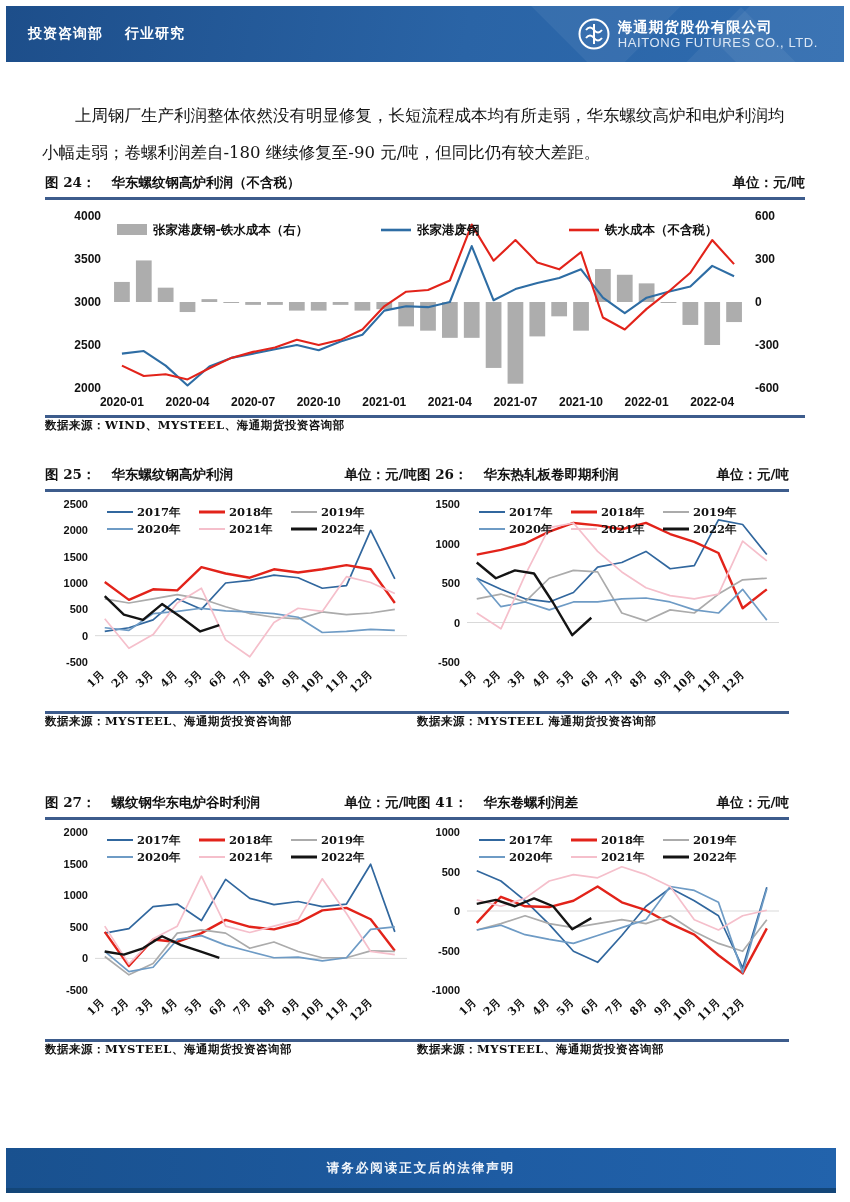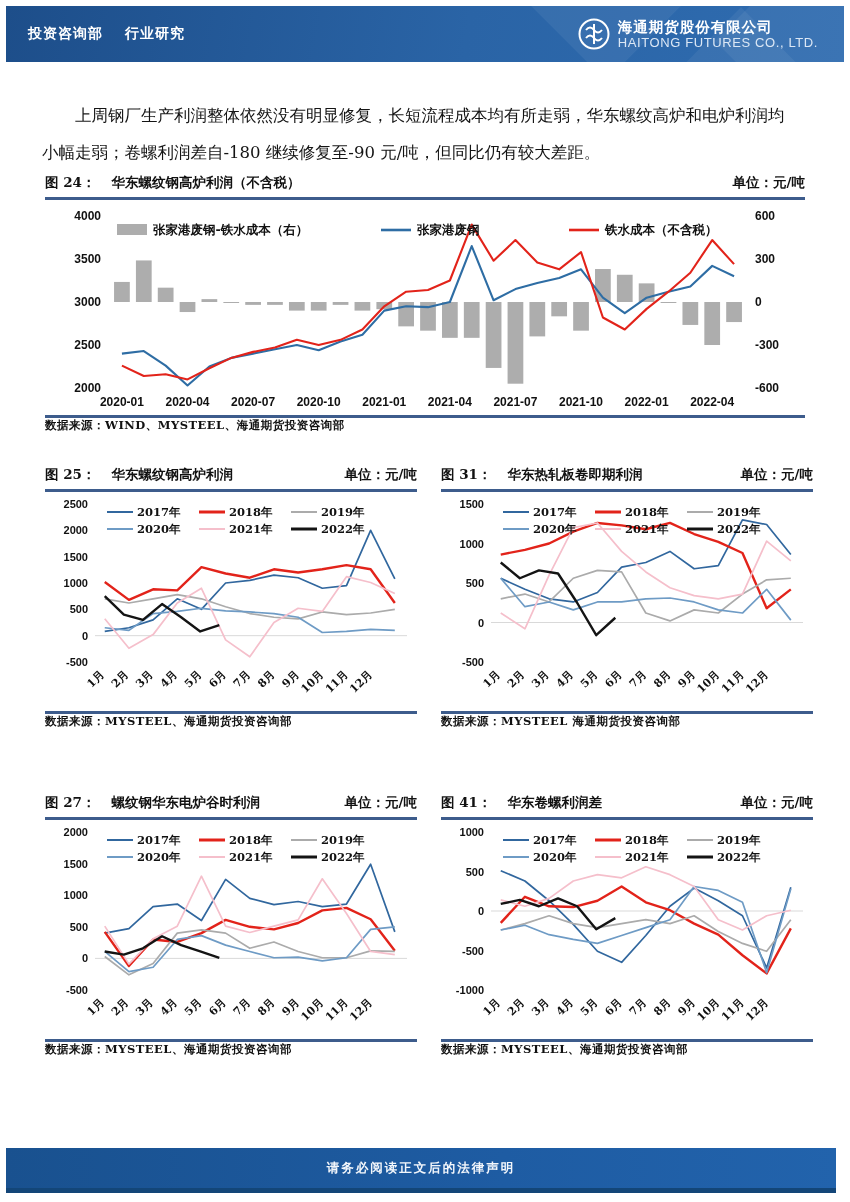--- a/index.html
+++ b/index.html
@@ -27,21 +27,21 @@
 
   
   .para{
     position:absolute;top:80px;left:42px;right:52px;
     font-size:16.5px;line-height:37px;color:#141414;text-indent:2em;
     font-weight:500;
   }
 
   
   .figw{position:absolute;left:45px;width:760px;}
-  .fig-row{position:absolute;left:45px;width:760px;display:flex;gap:24px;}
+  .fig-row{position:absolute;left:45px;width:760px;display:flex;gap:0;}
   .fig{width:372px;}
   .cap{display:flex;justify-content:space-between;align-items:baseline;
     font-weight:bold;font-size:13.5px;color:#111;}
   .cap .t{margin-left:16px;}
   .rule{height:3px;background:#3d5c8c;margin-top:5px;}
   .rule2{height:3px;background:#3d5c8c;margin-top:1px;}
   .plot{line-height:0;margin-top:2px;}
   .src{font-weight:bold;font-size:11.5px;color:#111;letter-spacing:0.5px;}
 
   svg text{font-family:"Liberation Sans",sans-serif;}
@@ -201,21 +201,21 @@
           <text x="184" y="39" font-weight="bold" fill="#111" font-size="11.5" class="cjk">2021年</text>
           <line x1="246" y1="35" x2="272" y2="35" stroke="#141414" stroke-width="3"></line>
           <text x="276" y="39" font-weight="bold" fill="#111" font-size="11.5" class="cjk">2022年</text>
         </svg></div>
     <div class="rule2"></div>
     <div class="src cjk">数据来源：MYSTEEL、海通期货投资咨询部</div>
   </section>
   <section class="fig">
     <div class="cap cjk">
       <div>
-        <span>图 31：</span><span class="t">华东热轧板卷即期利润</span>
+        <span>图 26：</span><span class="t">华东热轧板卷即期利润</span>
       </div>
       <span>单位：元/吨</span>
     </div>
     <div class="rule"></div>
     <div class="plot"><svg width="372" height="216" viewBox="0 0 372 216">
           <text x="43" y="172" font-weight="bold" fill="#111" text-anchor="end" font-size="11">-500</text>
           <text x="43" y="132.5" font-weight="bold" fill="#111" text-anchor="end" font-size="11">0</text>
           <text x="43" y="93" font-weight="bold" fill="#111" text-anchor="end" font-size="11">500</text>
           <text x="43" y="53.5" font-weight="bold" fill="#111" text-anchor="end" font-size="11">1000</text>
           <text x="43" y="14" font-weight="bold" fill="#111" text-anchor="end" font-size="11">1500</text>

